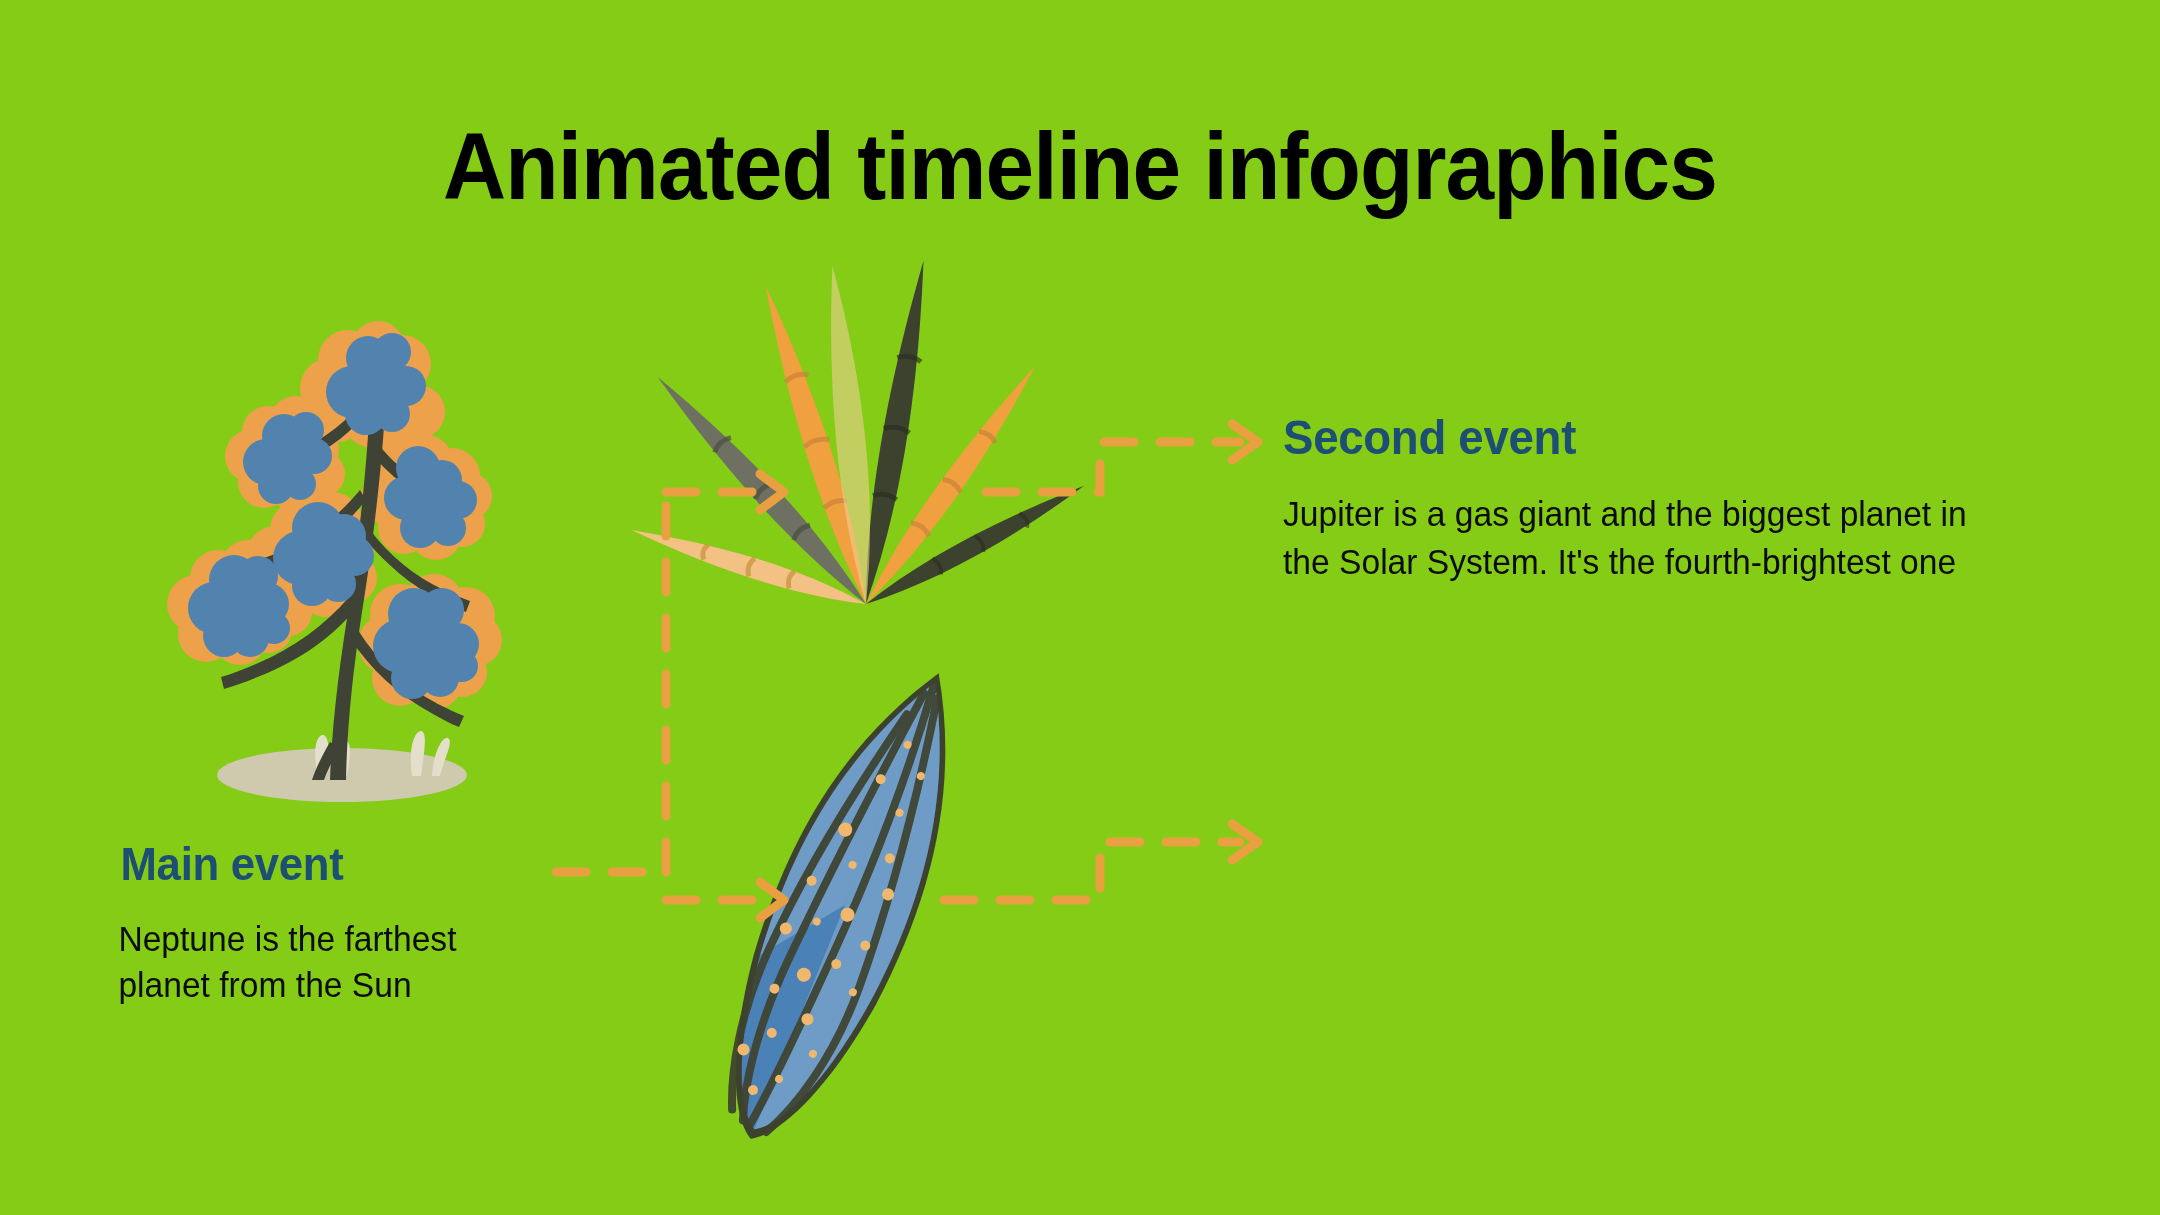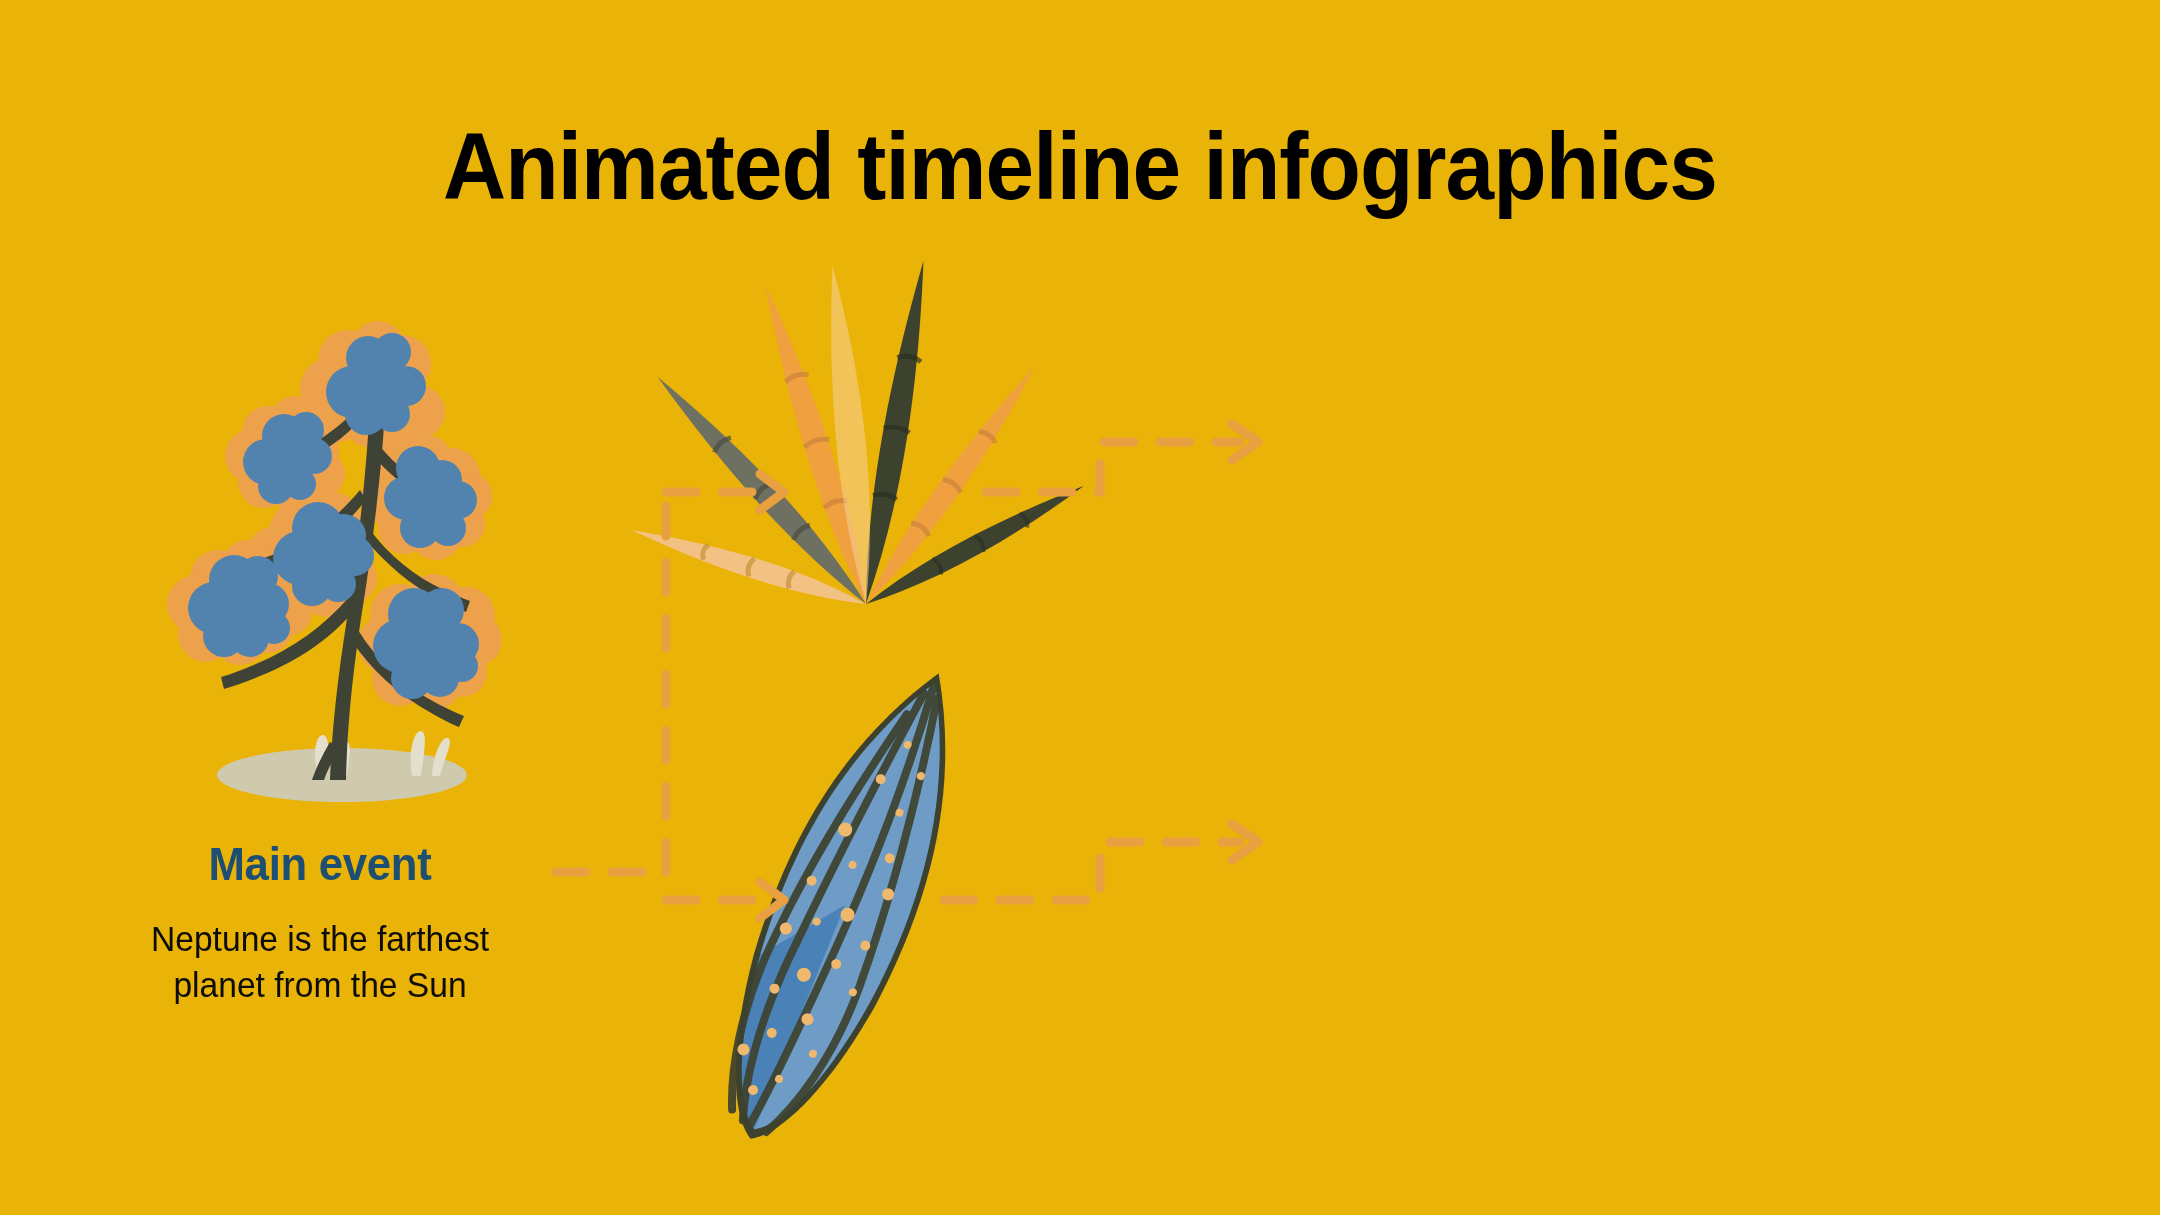--- a/index.html
+++ b/index.html
@@ -1,21 +1,21 @@
 <!DOCTYPE html>
 <html><head>
 <meta charset="utf-8">
 <style>
   html,body{margin:0;padding:0;background:#ffffff;}
   body{
     width:2160px;height:1215px;position:relative;overflow:hidden;
     font-family:"Liberation Sans","DejaVu Sans",sans-serif;
     background:#ffffff;
   }
-  .slide{position:absolute;inset:0;background:#eab308;}
+  .slide{position:absolute;inset:0;background:#84cc16;}
 
   
   #page-title{
     position:absolute;left:0;top:118px;width:2160px;
     text-align:center;
     font-family:"Liberation Sans","DejaVu Sans",sans-serif;
     font-weight:bold;
     font-size:94px;
     line-height:1.05;
     letter-spacing:-1px;
@@ -42,21 +42,21 @@
     font-weight:normal;
     color:#0c0c0c;
     font-size:35px;
     line-height:1.38;
     transform:scaleX(0.96);
     transform-origin:0 50%;
   }
 
   
   #main-event-block{
-    position:absolute;left:110px;top:840px;width:420px;text-align:center;
+    position:absolute;left:110px;top:840px;width:420px;
   }
   #main-event-block .evt-heading{
     transform:scaleX(0.95);transform-origin:50% 50%;
     font-size:46px;margin:0 0 26px 0;
   }
   #main-event-block .evt-body{
     transform:scaleX(0.96);transform-origin:50% 50%;
     font-size:35px;line-height:1.32;
   }
 
@@ -367,15 +367,19 @@
       <path d="M1232 424 L1258 442 L1232 460"></path>
       <path d="M1232 824 L1258 842 L1232 860"></path>
     </g>
   </svg>
 
   <div id="main-event-block">
     <div class="evt-heading">Main event</div>
     <div class="evt-body">Neptune is the farthest planet from the Sun</div>
   </div>
 
+  <div id="second-event-block">
+    <div class="evt-heading">Second event</div>
+    <div class="evt-body">Jupiter is a gas giant and the biggest planet in the Solar System. It's the fourth-brightest one</div>
+  </div>
 
 
 </div>
 
 </body></html>

